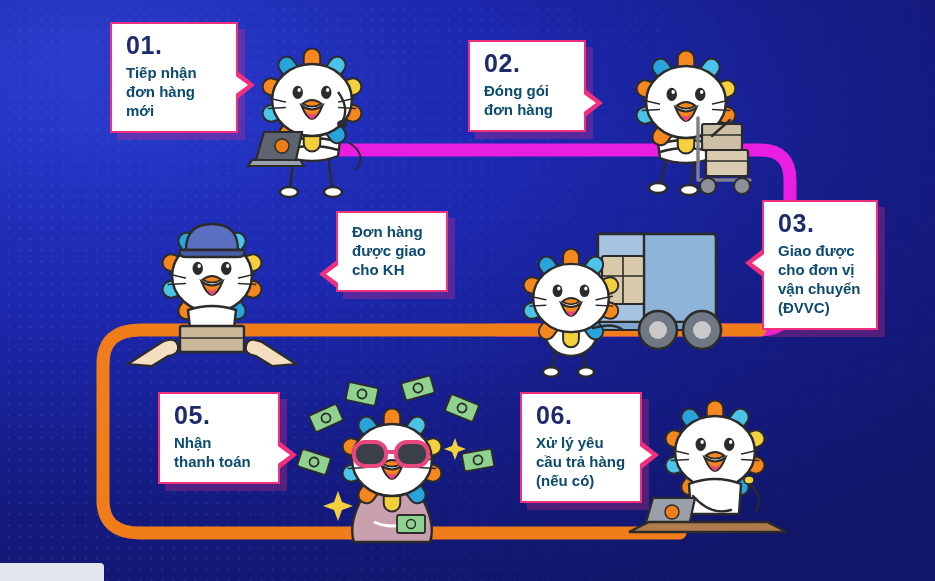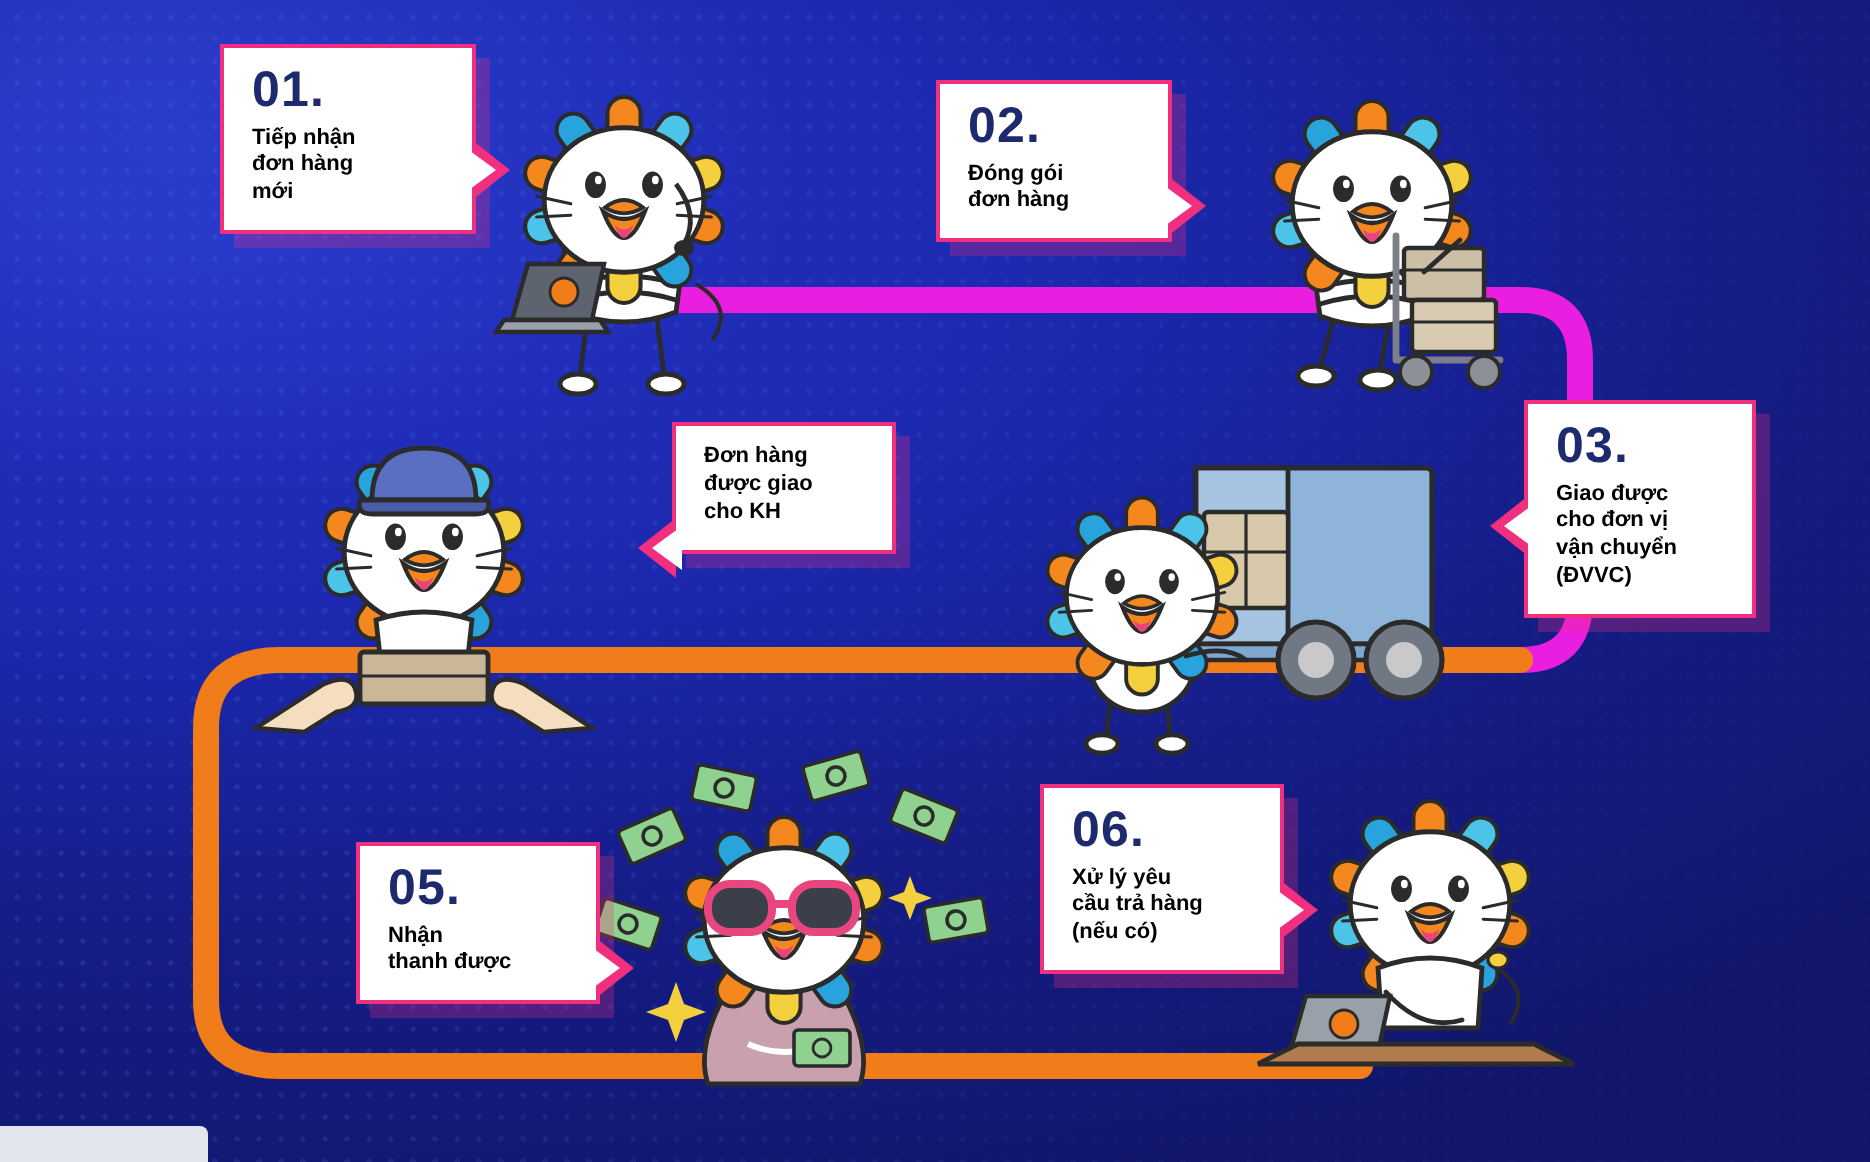--- a/index.html
+++ b/index.html
@@ -35,41 +35,41 @@
 
   
   .card{position:absolute;box-sizing:border-box;
     background:#ffffff;border:2.5px solid #f0307f;
     padding:9px 13px 11px 14px;
     color:#1b2a72;
     box-shadow:7px 7px 0 rgba(240,48,127,.28);
   }
   .card .num{font-size:25px;font-weight:700;letter-spacing:.6px;line-height:1.02;
     color:#1d2a6e;margin:0 0 4px 0;}
-  .card .txt{font-size:11px;font-weight:600;line-height:1.27;color:#000000;white-space:pre-line;}
+  .card .txt{font-size:15px;font-weight:600;line-height:1.27;color:#0c4a6e;white-space:pre-line;}
 
   
   .tail{position:absolute;width:0;height:0;}
   .tail.right{border-top:15px solid transparent;border-bottom:15px solid transparent;
     border-left:19px solid #f0307f;right:-19px;top:46px;}
   .tail.right:after{content:"";position:absolute;left:-22px;top:-11px;
     border-top:11px solid transparent;border-bottom:11px solid transparent;
     border-left:15px solid #ffffff;}
   .tail.left{border-top:15px solid transparent;border-bottom:15px solid transparent;
     border-right:19px solid #f0307f;left:-19px;top:46px;}
   .tail.left:after{content:"";position:absolute;left:7px;top:-11px;
     border-top:11px solid transparent;border-bottom:11px solid transparent;
     border-right:15px solid #ffffff;}
 
   
   #card-01{left:110px;top:22px;width:128px;}
   #card-02{left:468px;top:22px;width:118px;margin-top:18px;}
   #card-03{left:762px;top:200px;width:116px;}
   #card-04{left:336px;top:211px;width:112px;}
-  #card-05{left:178px;top:392px;width:122px;margin-top:29px;}
+  #card-05{left:158px;top:392px;width:122px;}
   #card-06{left:500px;top:392px;width:122px;margin-left:20px;}
 </style>
 </head>
 <body>
 
 <div id="stage">
 
   <div class="bg-base"></div>
   <div class="bg-dots"></div>
   <div class="bg-glow"></div>
@@ -313,21 +313,21 @@
     <div class="card" id="card-04">
       <div class="txt">Đơn hàng
 được giao
 cho KH</div>
       <span class="tail left"></span>
     </div>
 
     <div class="card" id="card-05">
       <div class="num">05.</div>
       <div class="txt">Nhận
-thanh được</div>
+thanh toán</div>
       <span class="tail right"></span>
     </div>
 
     <div class="card" id="card-06">
       <div class="num">06.</div>
       <div class="txt">Xử lý yêu
 cầu trả hàng
 (nếu có)</div>
       <span class="tail right"></span>
     </div>

